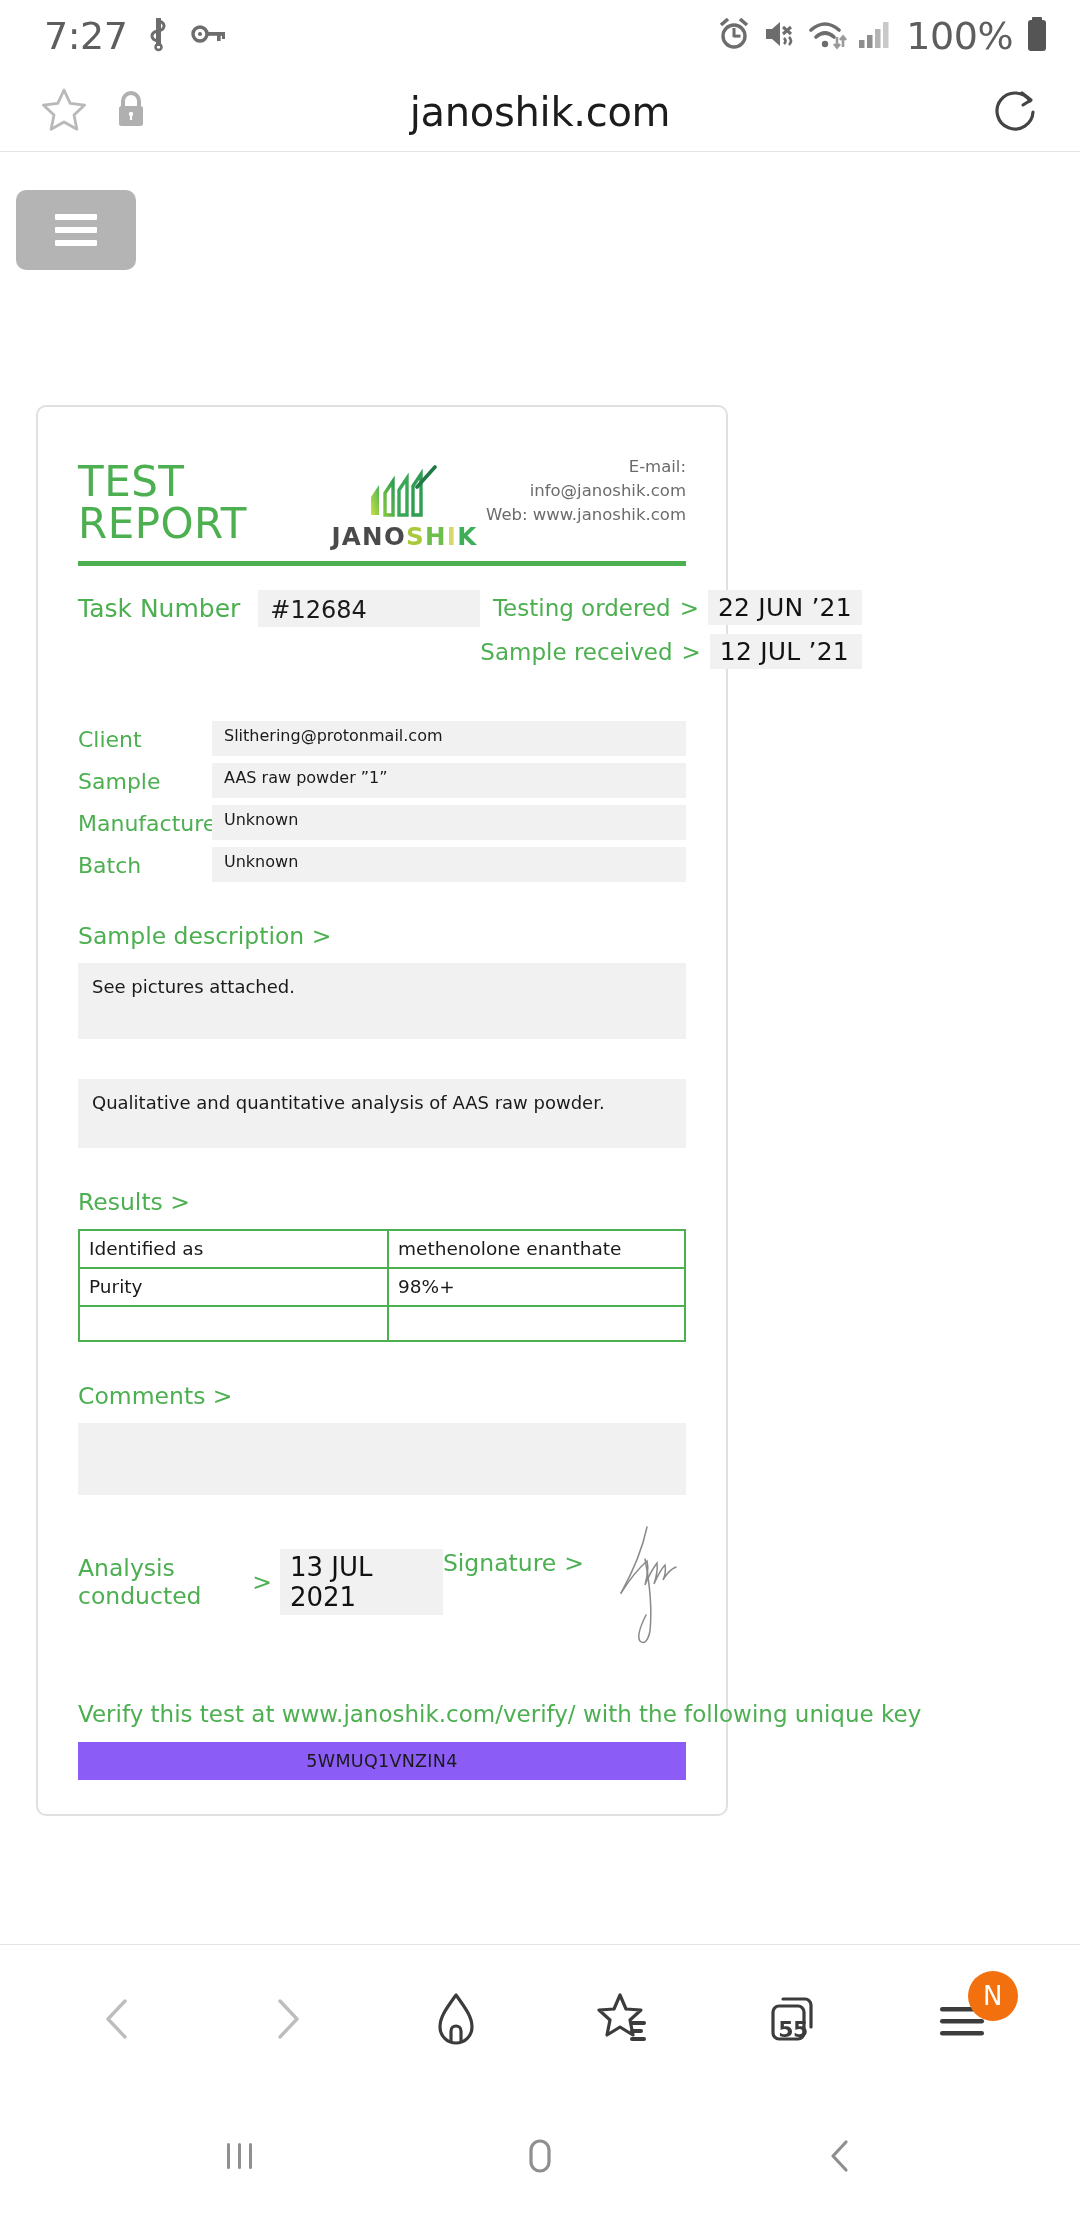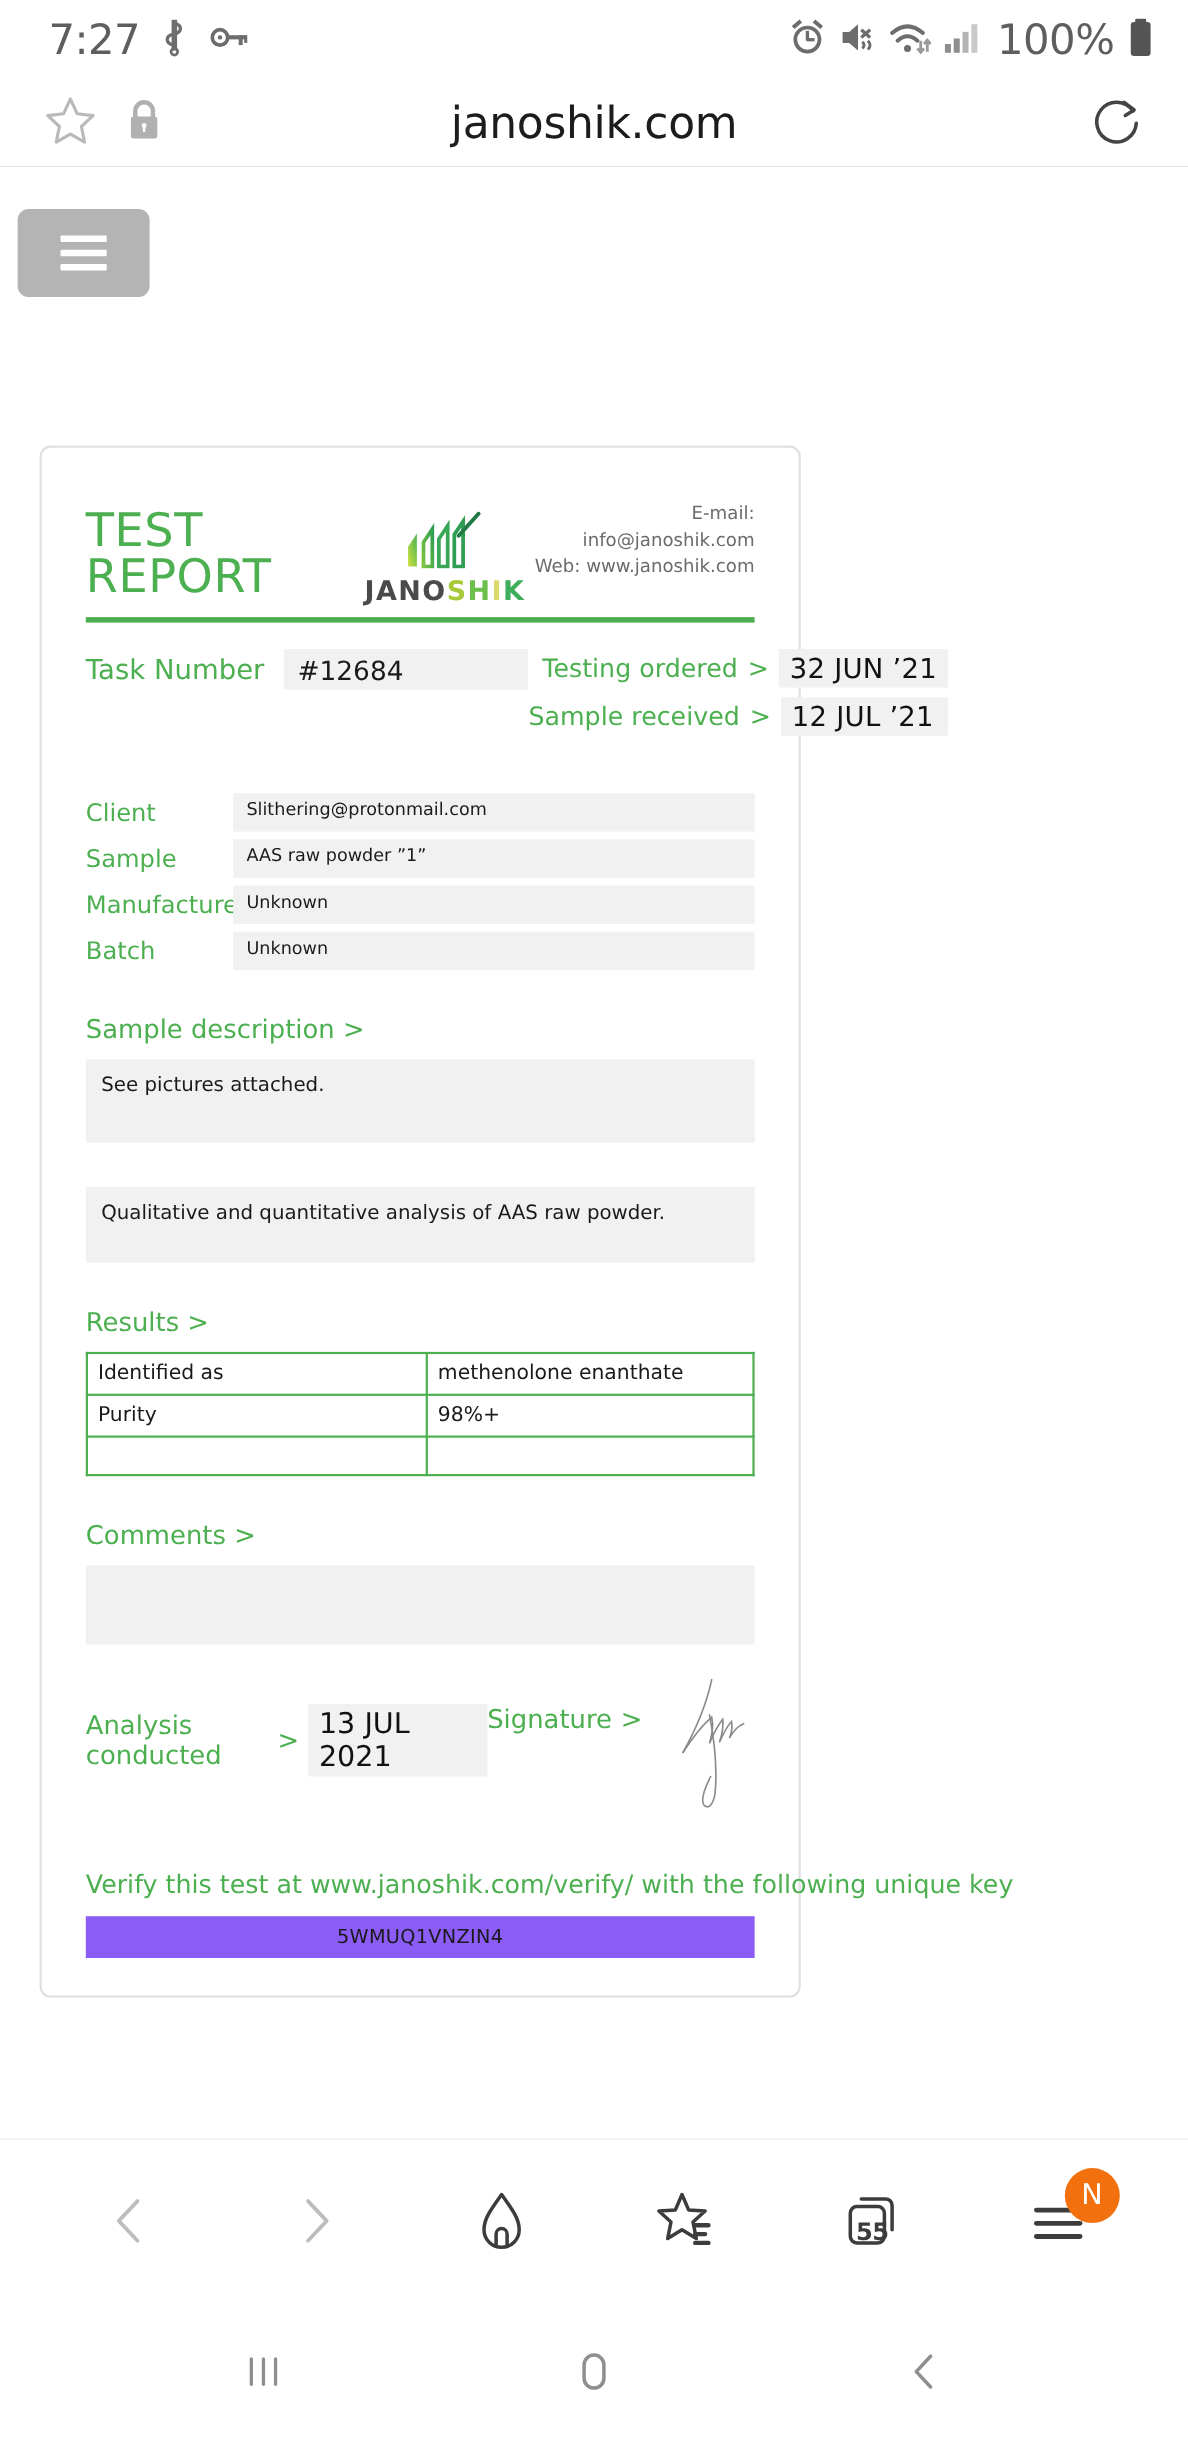--- a/index.html
+++ b/index.html
@@ -519,21 +519,21 @@
 
       <div class="task-row">
         <div class="task-left">
           <span class="task-label">Task Number</span>
           <span class="field task-num">#12684</span>
         </div>
         <div class="dates">
           <div class="date-line">
             <span class="date-label">Testing ordered</span>
             <span class="date-gt">&gt;</span>
-            <span class="date-val">32 JUN ’21</span>
+            <span class="date-val">22 JUN ’21</span>
           </div>
           <div class="date-line">
             <span class="date-label">Sample received</span>
             <span class="date-gt">&gt;</span>
             <span class="date-val">12 JUL ’21</span>
           </div>
         </div>
       </div>
 
       <div class="info-grid">

